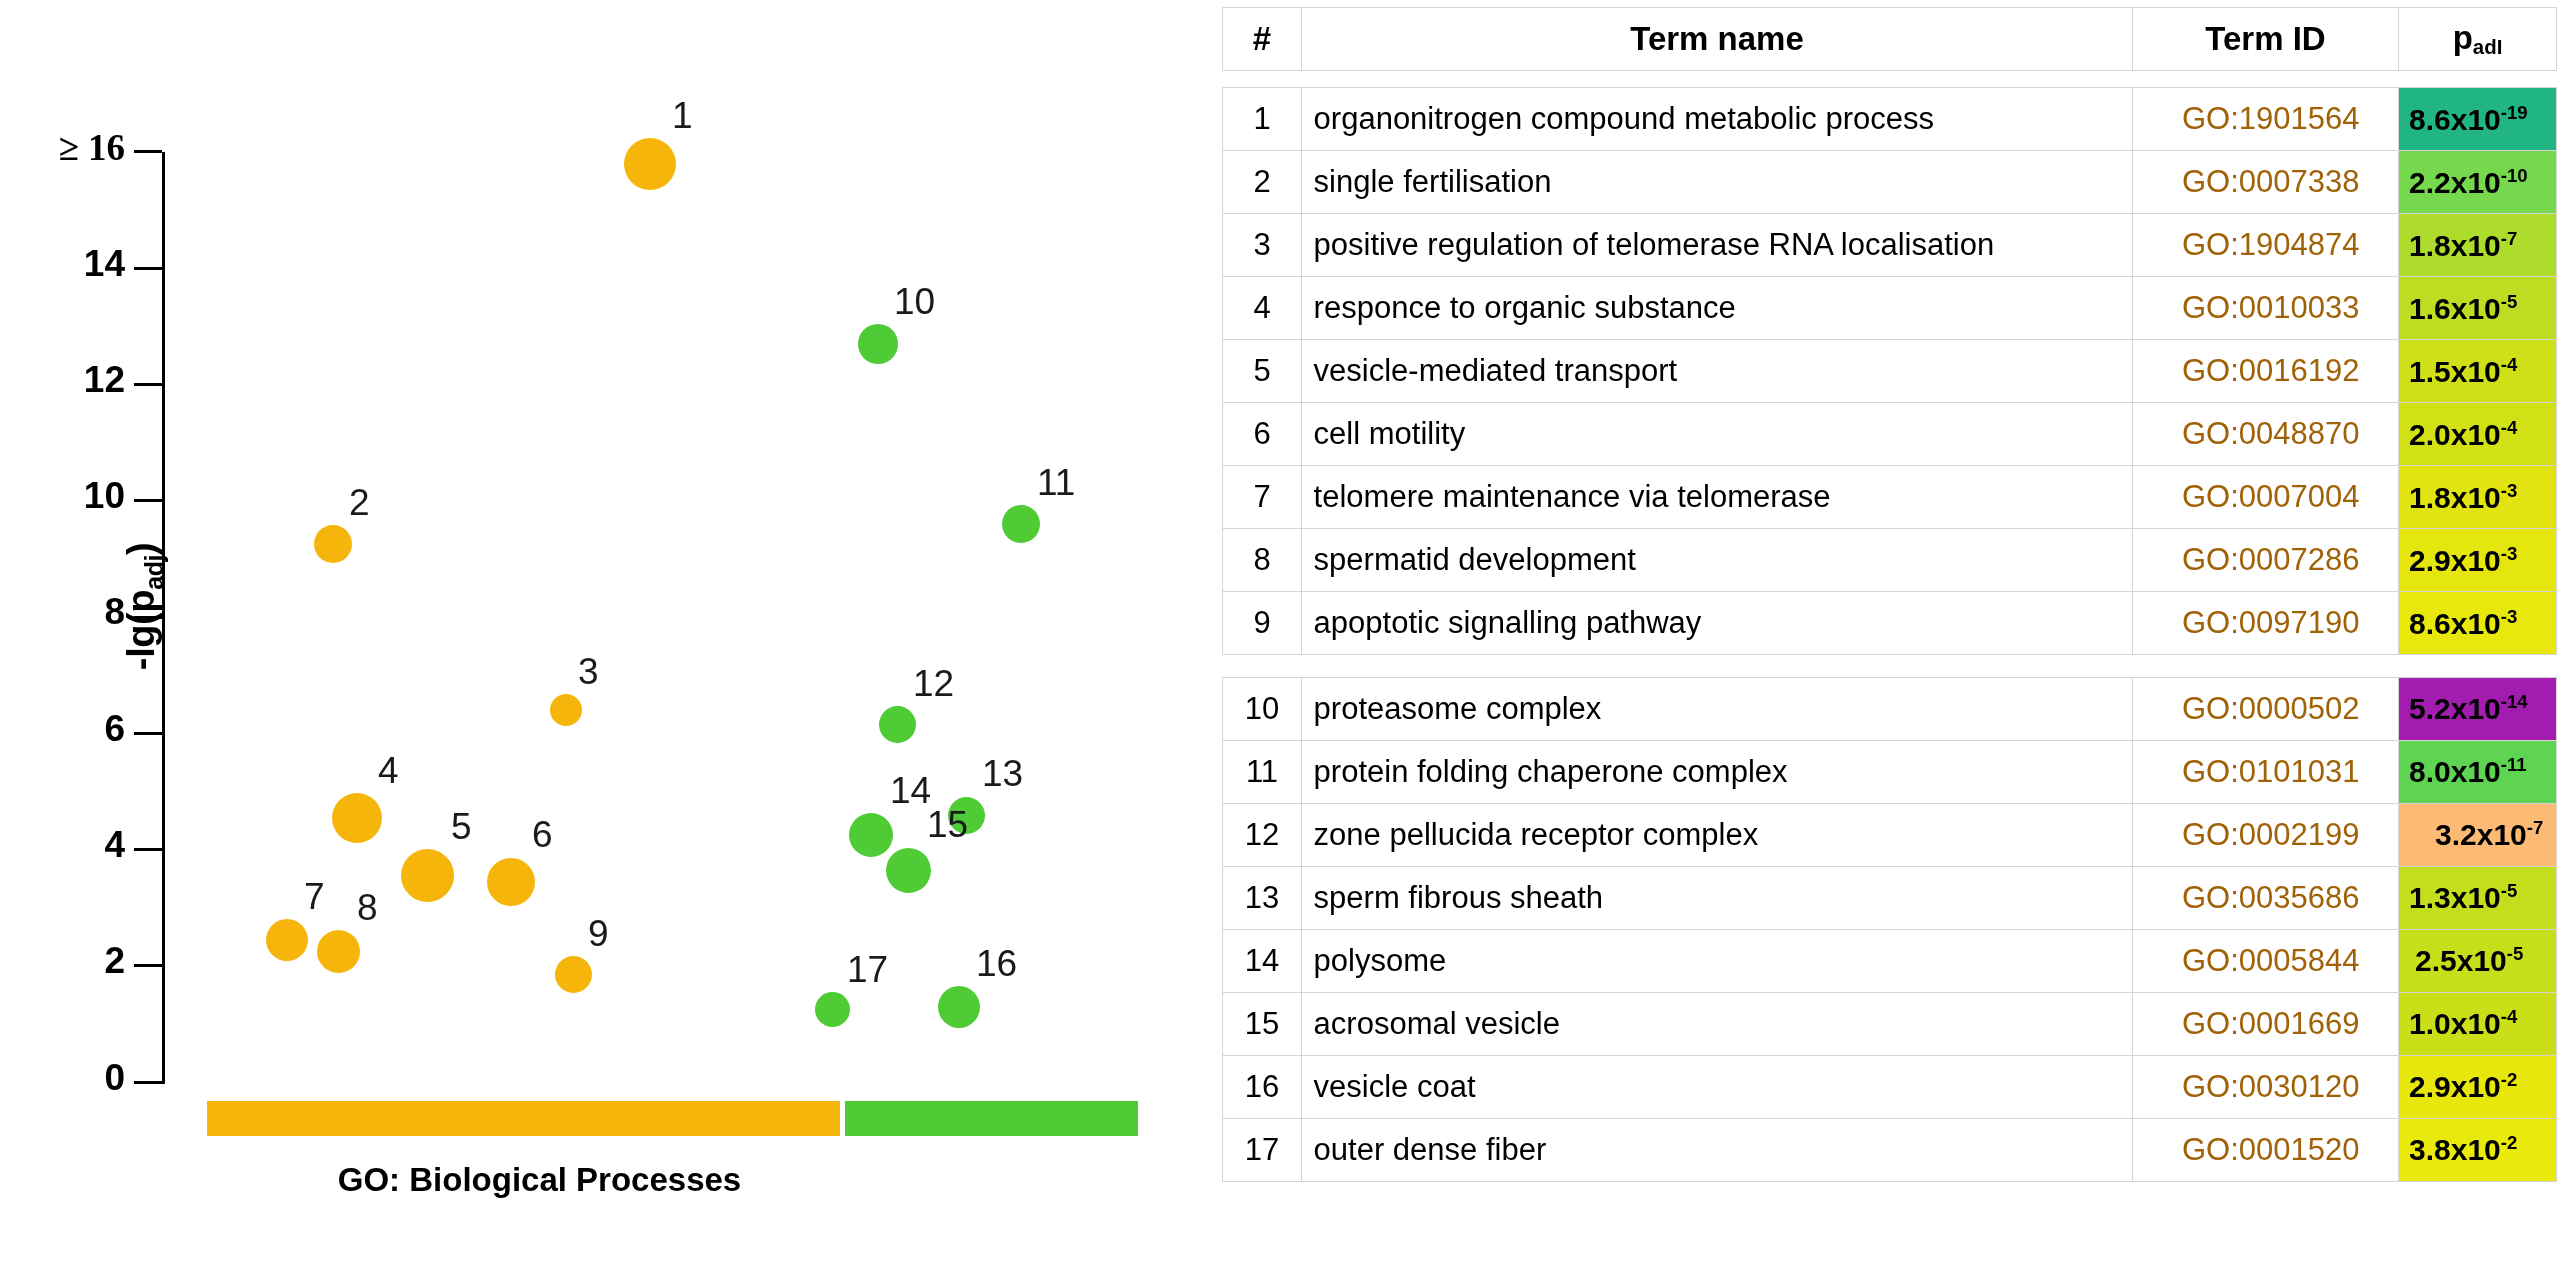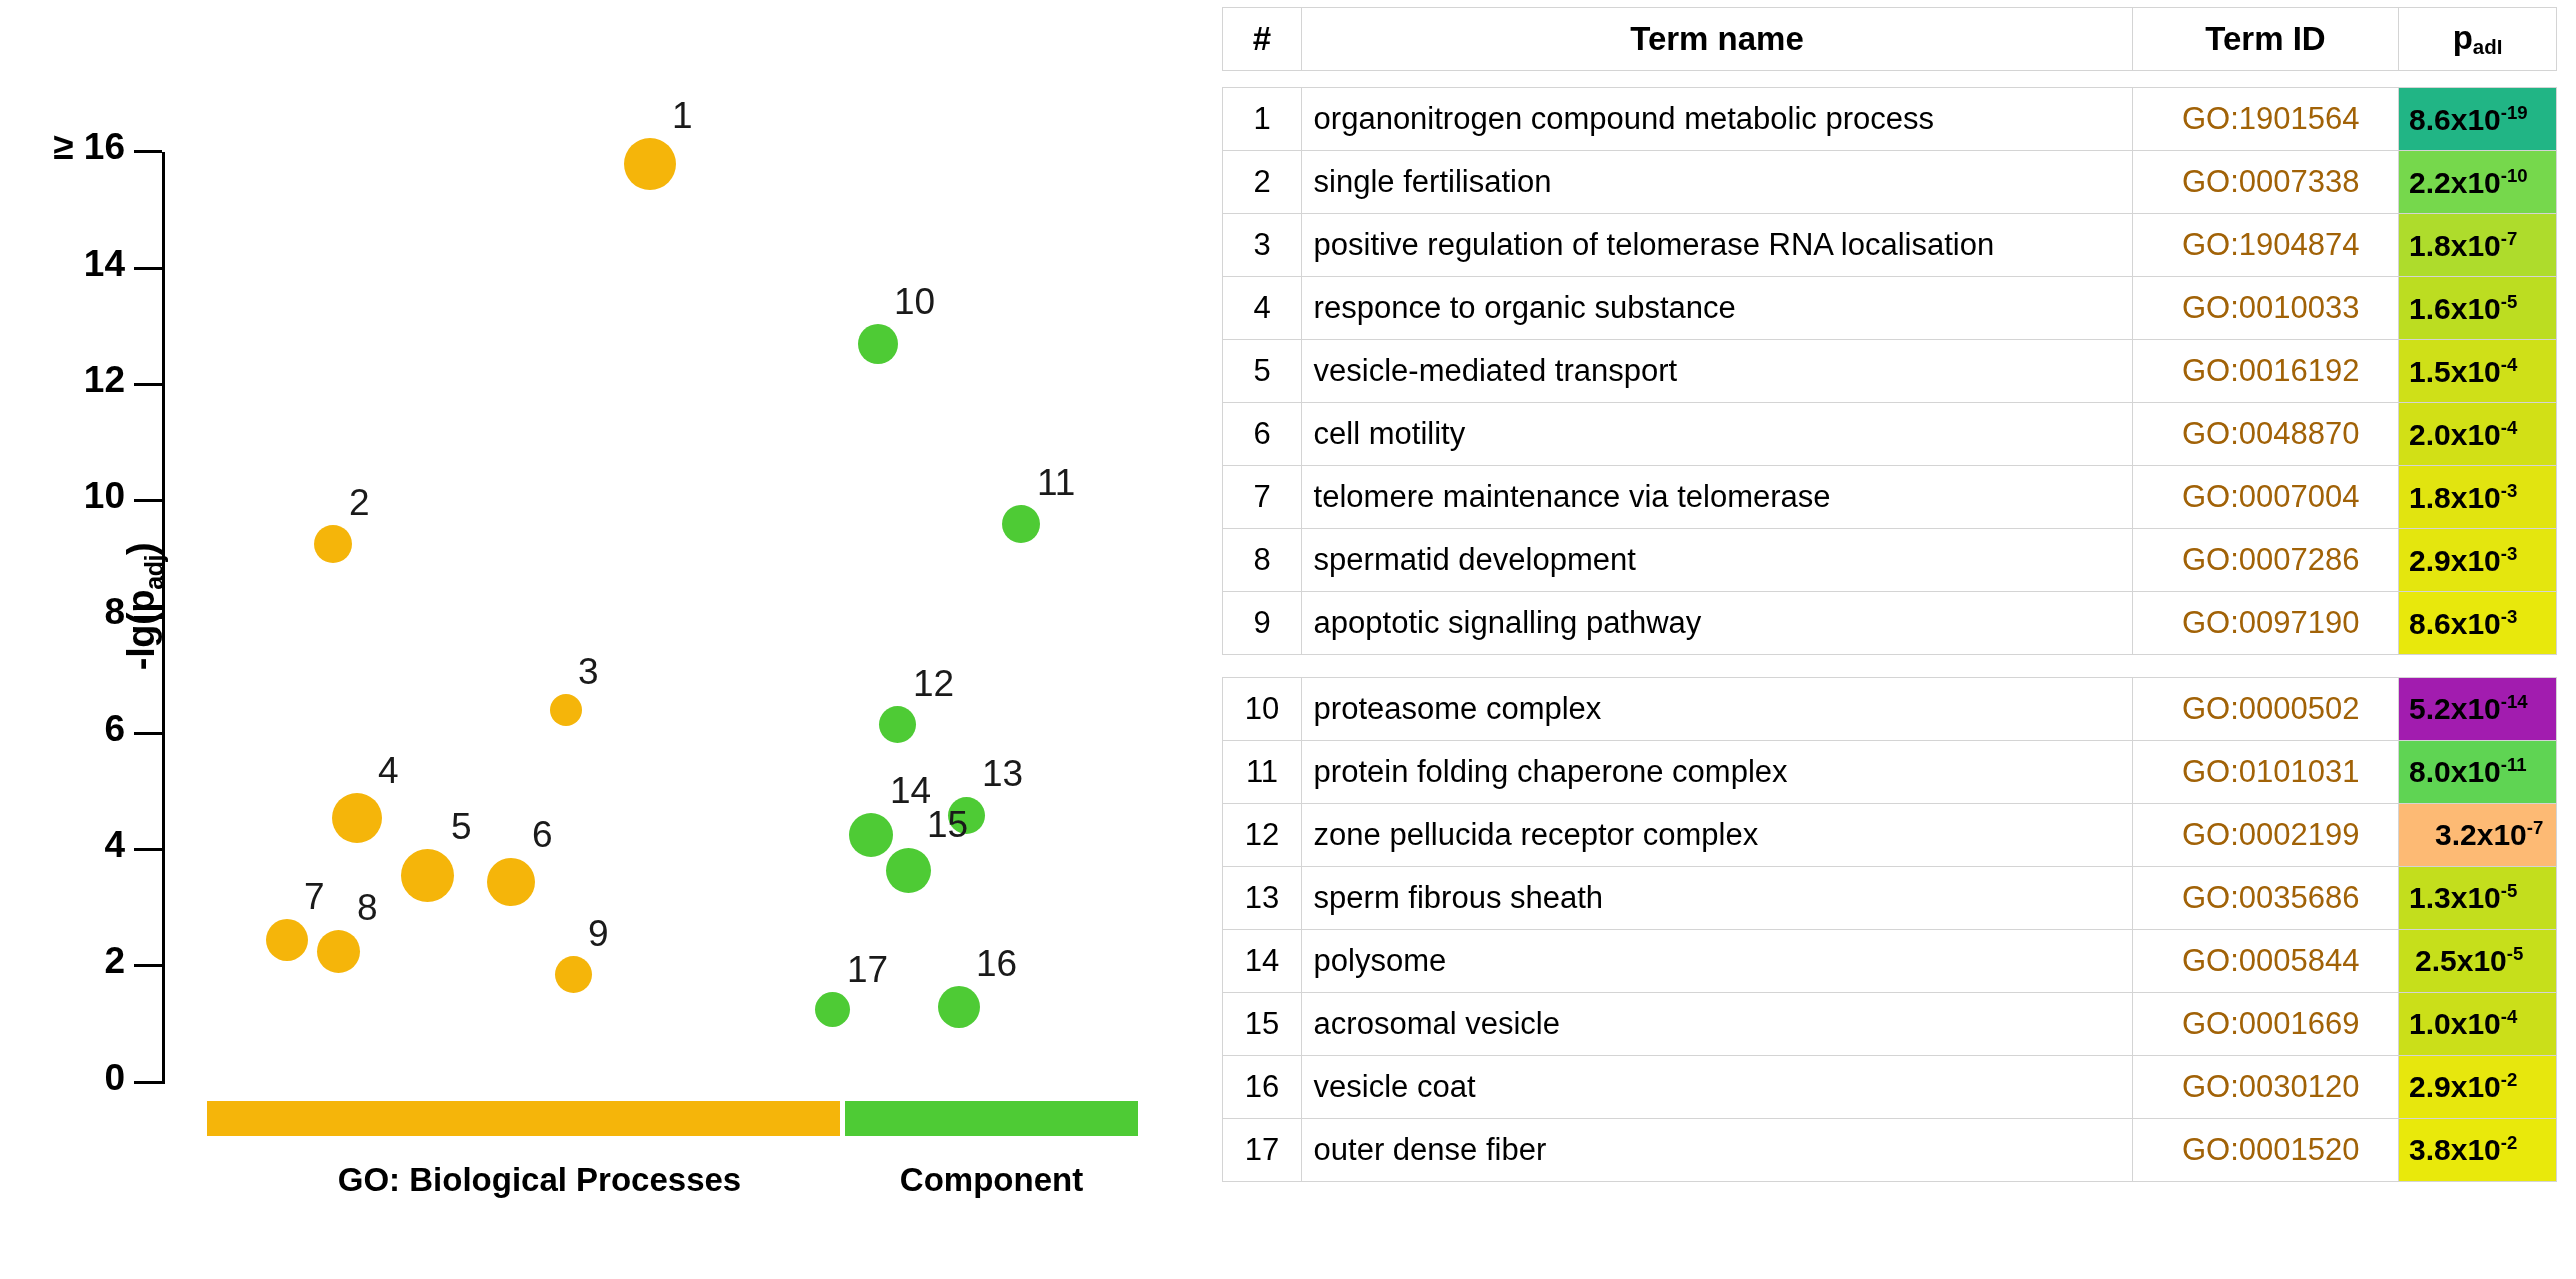--- a/index.html
+++ b/index.html
@@ -48,21 +48,21 @@
 
   <div id="chart">
 
     <div class="axis-title">
       <span>-lg(p</span><span class="sub">adj</span><span>)</span>
     </div>
 
     <div class="yaxis-line"></div>
     <div id="yticks">
         <div class="ytick" style="top: 150px;"></div>
-        <div class="ytick-label" style="top: 126px; left: 0px;">≥ 16</div>
+        <div class="ytick-label" style="top: 126px; left: 0px; font-family: Liberation Serif, serif;">≥ 16</div>
         <div class="ytick" style="top: 267px;"></div>
         <div class="ytick-label" style="top: 243px; left: 0px;">14</div>
         <div class="ytick" style="top: 383px;"></div>
         <div class="ytick-label" style="top: 359px; left: 0px;">12</div>
         <div class="ytick" style="top: 499px;"></div>
         <div class="ytick-label" style="top: 475px; left: 0px;">10</div>
         <div class="ytick" style="top: 616px;"></div>
         <div class="ytick-label" style="top: 591px; left: 0px;">8</div>
         <div class="ytick" style="top: 732px;"></div>
         <div class="ytick-label" style="top: 708px; left: 0px;">6</div>
@@ -111,21 +111,20 @@
         <div class="dot-label" style="left: 684px; top: 949px;">17</div>
       </div>
 
     <div id="catbars">
         <div class="catbar" style="left: 207px; width: 633px; top: 1101px; background: rgb(245, 181, 10);"></div>
         <div class="catbar" style="left: 845px; width: 293px; top: 1101px; background: rgb(78, 203, 53);"></div>
       </div>
     <div id="catlabels">
         <div class="catlabel" style="left: 173px; width: 733px; top: 1162px;">GO: Biological Processes</div>
         <div class="catlabel" style="left: 795px; width: 393px; top: 1162px;">
-          <div>Component</div>
         </div>
       </div>
   </div>
 
   <div id="tables">
     <table class="hdr">
       <colgroup>
           <col class="c-num">
           <col class="c-name">
           <col class="c-id">

